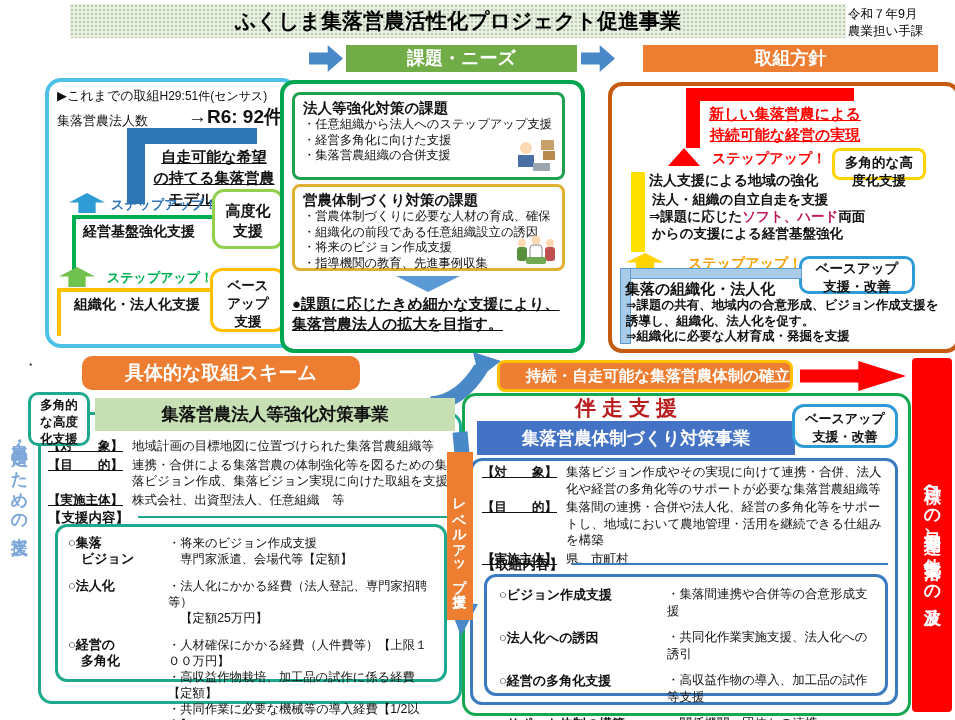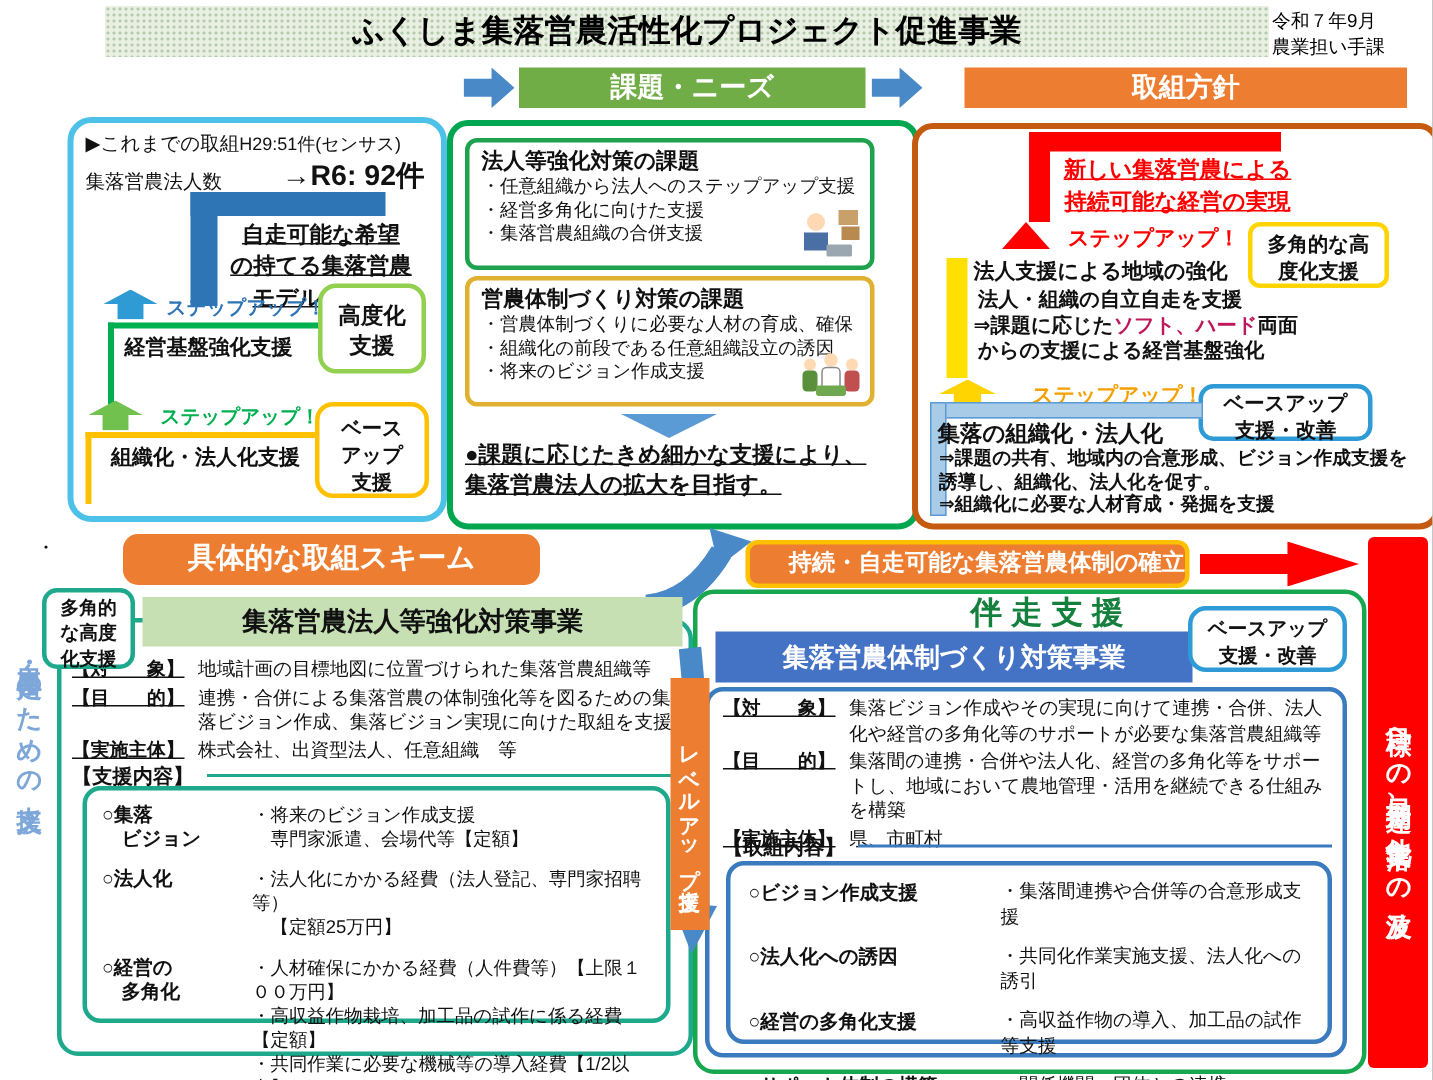--- a/index.html
+++ b/index.html
@@ -102,39 +102,40 @@
       <div>高度化</div>
       <div>支援</div>
     </div>
     <div class="abs tag" style="left:161px;top:186px;width:76px;height:64px;border:3px solid #ffc000;font-size:13.5px;font-weight:bold;line-height:18px;padding-top:6px;">
       <div>ベース</div>
       <div>アップ</div>
       <div>支援</div>
     </div>
   </div>
 
-  <div class="abs issues-box" style="left:298px;top:80px;width:297px;height:265px;padding-left:10px;">
+  <div class="abs issues-box" style="left:280px;top:80px;width:297px;height:265px;">
     <div class="abs sub-box" style="left:8px;top:8px;width:273px;height:88px;">
       <div class="sub-title">法人等強化対策の課題</div>
       <div class="sub-item">・任意組織から法人へのステップアップ支援</div>
       <div class="sub-item">・経営多角化に向けた支援</div>
       <div class="sub-item">・集落営農組織の合併支援</div>
       <svg class="abs" style="right:6px;bottom:3px;" width="42" height="36" viewBox="0 0 42 36">
         <rect x="27" y="2" width="13" height="10" fill="#c8a06a"></rect>
         <rect x="29" y="13" width="12" height="9" fill="#b88a50"></rect>
         <circle cx="12" cy="10" r="6" fill="#ffd9b3"></circle>
         <path d="M4 17 h16 v12 h-16 z" fill="#4a6fa5"></path>
         <rect x="19" y="25" width="17" height="8" rx="1" fill="#9aa7b0"></rect>
       </svg>
     </div>
     <div class="abs sub-box" style="left:8px;top:100px;width:273px;height:87px;border-color:#e0b030;">
       <div class="sub-title">営農体制づくり対策の課題</div>
       <div class="sub-item">・営農体制づくりに必要な人材の育成、確保</div>
       <div class="sub-item">・組織化の前段である任意組織設立の誘因</div>
       <div class="sub-item">・将来のビジョン作成支援</div>
+      <div class="sub-item">・指導機関の教育、先進事例収集</div>
       <svg class="abs" style="right:4px;bottom:3px;" width="44" height="32" viewBox="0 0 44 32">
         <circle cx="8" cy="10" r="4" fill="#ffd9b3"></circle>
           <rect x="3" y="14" width="10" height="14" rx="3" fill="#5a8f3c"></rect>
         <circle cx="22" cy="7" r="4.5" fill="#ffd9b3"></circle>
           <rect x="16" y="12" width="12" height="17" rx="3" fill="#ffffff" stroke="#888"></rect>
         <circle cx="36" cy="10" r="4" fill="#ffd9b3"></circle>
           <rect x="31" y="14" width="10" height="14" rx="3" fill="#c05050"></rect>
         <rect x="12" y="24" width="20" height="7" rx="2" fill="#6fa84f"></rect>
       </svg>
     </div>
@@ -144,21 +145,21 @@
 
   <div class="abs policy-box" style="left:608px;top:82px;width:344px;height:263px;">
     <div class="abs" style="left:74px;top:2px;width:168px;height:13px;background:#ff0000;"></div>
     <div class="abs" style="left:74px;top:2px;width:14px;height:60px;background:#ff0000;"></div>
     <div class="abs" style="left:90px;top:17px;width:166px;text-align:center;color:#ff0000;font-weight:bold;font-size:15px;line-height:21px;text-decoration:underline;">
       <div>新しい集落営農による</div>
       <div>持続可能な経営の実現</div>
     </div>
     <div class="abs tri-up" style="left:56px;top:62px;width:32px;height:18px;background:#ff0000;"></div>
     <div class="abs bold" style="left:100px;top:64px;font-size:14px;color:#ff0000;">ステップアップ！</div>
-    <div class="abs tag" style="left:220px;top:62px;width:94px;height:44px;border:3px solid #ffd400;border-radius:8px;font-size:13.5px;font-weight:bold;line-height:18px;padding-top:3px;">
+    <div class="abs tag" style="left:220px;top:62px;width:94px;height:32px;border:3px solid #ffd400;border-radius:8px;font-size:13.5px;font-weight:bold;line-height:18px;padding-top:3px;">
       <div>多角的な高</div>
       <div>度化支援</div>
     </div>
     <div class="abs" style="left:19px;top:86px;width:14px;height:80px;background:#ffe000;"></div>
     <div class="abs bold" style="left:37px;top:86px;font-size:14px;">法人支援による地域の強化</div>
     <div class="abs bold" style="left:40px;top:105px;font-size:13.5px;">法人・組織の自立自走を支援</div>
     <div class="abs bold" style="left:37px;top:122px;font-size:13.5px;">
       <span>⇒課題に応じた</span><span style="color:#be185d;">ソフト、ハード</span><span>両面</span>
     </div>
     <div class="abs bold" style="left:40px;top:139px;font-size:13.5px;">からの支援による経営基盤強化</div>
@@ -246,21 +247,21 @@
     </div>
   </div>
 
   <svg class="abs" style="left:438px;top:430px;z-index:4;" width="48" height="208" viewBox="0 0 48 208">
     <path d="M22 2 C 28 60, 28 130, 24 178" stroke="#4a89c7" stroke-width="15" fill="none"></path>
     <polygon points="10,172 40,174 23,206" fill="#4a89c7"></polygon>
   </svg>
   <div class="abs levelup vtext" style="left:447px;top:452px;width:26px;height:168px;z-index:5;">レベルアップ支援</div>
 
   <div class="abs outer-right" style="left:462px;top:393px;width:443px;height:317px;z-index:1;"></div>
-  <div class="abs" style="left:575px;top:394px;width:180px;text-align:right;color:#15803d;font-weight:bold;font-size:21px;letter-spacing:6px;z-index:2;">伴走支援</div>
+  <div class="abs" style="left:575px;top:394px;width:180px;text-align:left;color:#b91c1c;font-weight:bold;font-size:21px;letter-spacing:6px;z-index:2;">伴走支援</div>
   <div class="abs prog-header-right" style="left:477px;top:421px;width:318px;height:34px;z-index:2;">集落営農体制づくり対策事業</div>
   <div class="abs tag" style="left:792px;top:404px;width:106px;height:44px;border:3px solid #2e9bd6;border-radius:12px;font-size:13px;font-weight:bold;line-height:18px;padding-top:3px;z-index:3;">
     <div>ベースアップ</div>
     <div>支援・改善</div>
   </div>
   <div class="abs inner-box-blue" style="left:470px;top:458px;width:428px;height:247px;z-index:2;"></div>
   <div class="abs prog-rows" style="left:482px;top:464px;width:406px;z-index:3;">
     <div class="prow">
       <span class="plabel">【対　　象】</span>
       <span class="ptext">集落ビジョン作成やその実現に向けて連携・合併、法人化や経営の多角化等のサポートが必要な集落営農組織等</span>

